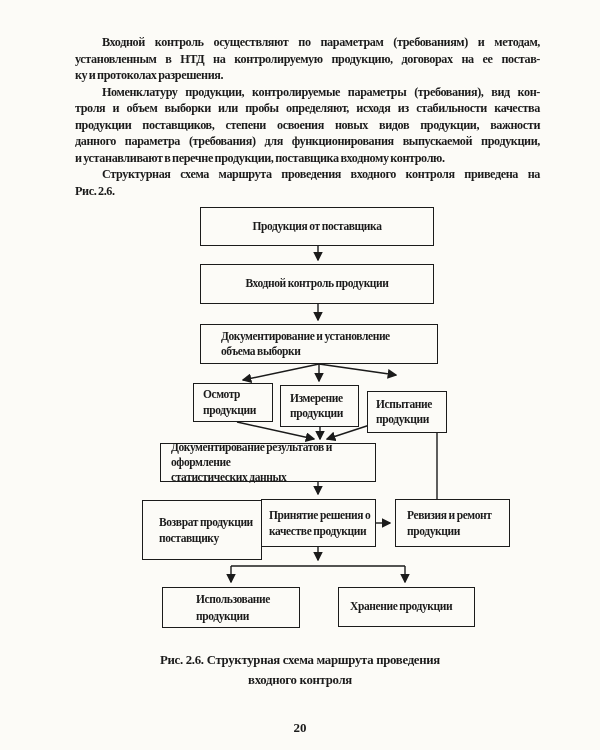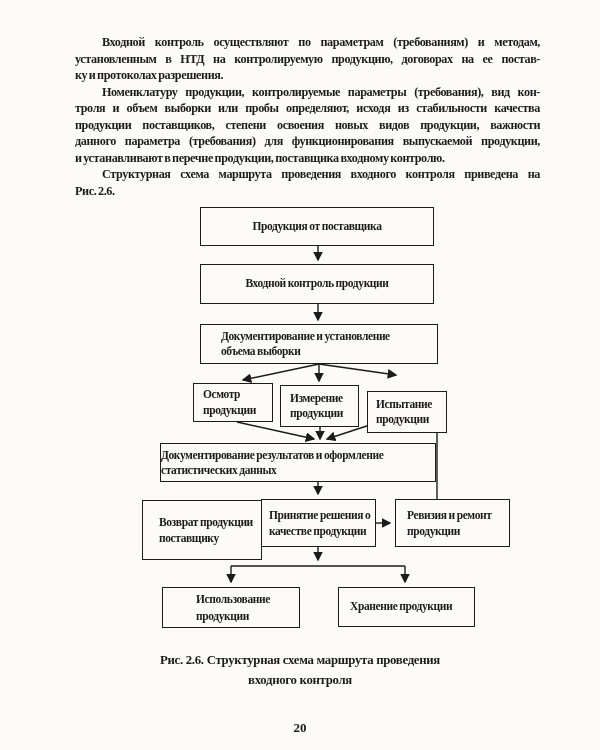--- a/index.html
+++ b/index.html
@@ -100,21 +100,21 @@
 
     <div class="fbox" style="left:193px;top:383px;width:80px;height:39px;padding-left:9px;">Осмотр
 продукции</div>
 
     <div class="fbox" style="left:280px;top:385px;width:79px;height:42px;padding-left:9px;">Измерение
 продукции</div>
 
     <div class="fbox" style="left:367px;top:378px;width:80px;height:42px;padding-left:8px;margin-top:13px;">Испытание
 продукции</div>
 
-    <div class="fbox" style="left:160px;top:443px;width:276px;height:39px;line-height:15px;">Документирование результатов и оформление
+    <div class="fbox" style="left:160px;top:443px;width:216px;height:39px;padding-left:10px;line-height:15px;">Документирование результатов и оформление
 статистических данных</div>
 
     <div class="fbox" style="left:122px;top:500px;width:120px;height:60px;padding-left:16px;line-height:16.5px;margin-left:20px;">Возврат продукции
 поставщику</div>
 
     <div class="fbox" style="left:261px;top:499px;width:115px;height:48px;padding-left:7px;line-height:16.5px;">Принятие решения о
 качестве продукции</div>
 
     <div class="fbox" style="left:395px;top:499px;width:115px;height:48px;padding-left:11px;line-height:16.5px;">Ревизия и ремонт
 продукции</div>

